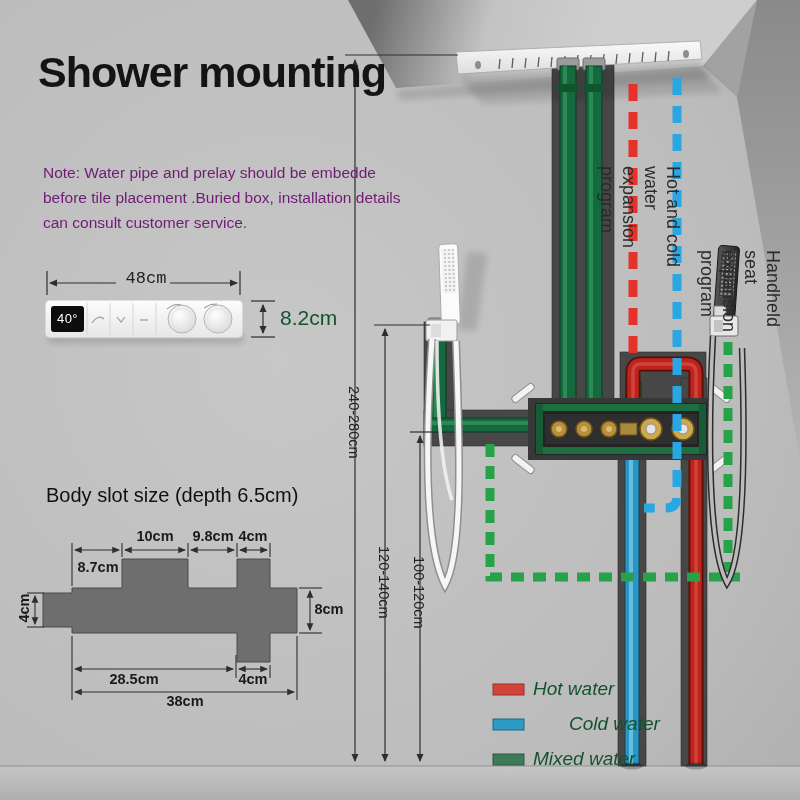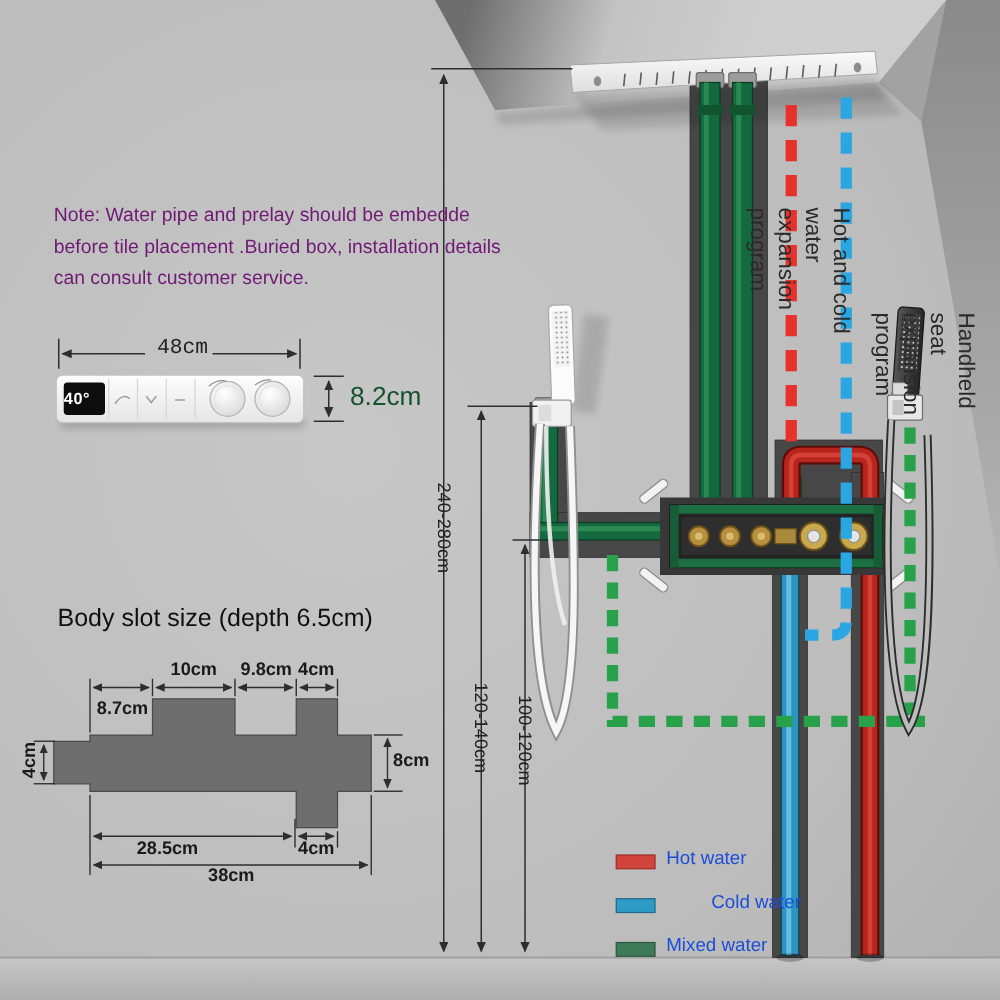--- a/index.html
+++ b/index.html
@@ -5,33 +5,33 @@
   html,body{margin:0;padding:0;}
   #stage{position:relative;width:800px;height:800px;overflow:hidden;
          background:#bcbcbc;font-family:"Liberation Sans",sans-serif;}
   #bg{position:absolute;left:0;top:0;}
   .lbl{position:absolute;color:#1a1a1a;}
   .title{left:38px;font-size:43px;font-weight:700;letter-spacing:-1px;color:#141414;white-space:nowrap;}
   .t1{top:48px;} .t2{top:102px;}
   .note{left:43px;top:160px;font-size:15.5px;line-height:1.62;color:#701a75;white-space:pre-line;width:440px;}
   .l48{left:113px;top:269px;width:66px;text-align:center;font-size:17px;color:#222;font-family:Liberation Mono, monospace;}
   .l82{left:280px;top:306px;font-size:21px;color:#14532d;}
-  .l40{left:51px;top:311px;width:33px;text-align:left;font-size:13px;font-weight:700;color:#fff;letter-spacing:.5px;}
+  .l40{left:51px;top:311px;width:33px;text-align:center;font-size:13px;font-weight:400;color:#fff;letter-spacing:.5px;}
   .bst{left:46px;top:484px;font-size:20px;color:#101010;text-align:right;}
   .dimS{font-size:14.5px;font-weight:700;color:#1a1a1a;text-align:center;}
   .d87{left:73px;top:528px;width:50px;margin-top:31px;} .d10{left:130px;top:528px;width:50px;}
   .d98{left:188px;top:528px;width:50px;} .d4a{left:232px;top:528px;width:42px;}
   .d4L{left:7px;top:600px;width:34px;transform:rotate(-90deg);}
   .d8R{left:312px;top:601px;width:34px;}
   .d285{left:104px;top:671px;width:60px;} .d4b{left:235px;top:671px;width:36px;} .d38{left:160px;top:693px;width:50px;}
   .vdim{font-size:14.5px;color:#222;transform-origin:0 0;transform:rotate(90deg);white-space:nowrap;}
   .v240{left:362px;top:386px;} .v120{left:392px;top:546px;} .v100{left:427px;top:556px;}
   .prog{font-size:18px;line-height:22px;color:#2b2b2b;white-space:pre-line;transform-origin:0 0;transform:rotate(90deg);}
   .p1{left:684px;top:166px;} .p2{left:784px;top:250px;}
-  .leg{font-size:15px;color:#1d4ed8;}
+  .leg{font-size:19px;color:#14532d;font-style:italic;}
   .lg1{left:533px;top:678px;} .lg2{left:533px;top:713px;margin-left:36px;} .lg3{left:533px;top:748px;}
 </style>
 </head>
 <body>
 
 <div id="stage">
 
 <svg id="bg" width="800" height="800" viewBox="0 0 800 800">
   <defs>
     <radialGradient id="wallGrad" cx="35%" cy="45%" r="85%">
@@ -297,20 +297,21 @@
     </g>
   </g>
 
   <g>
     <rect x="493" y="684" width="31" height="11" fill="#d0443c" stroke="#9c2f28"></rect>
     <rect x="493" y="719" width="31" height="11" fill="#2d9bc6" stroke="#1c6a8c"></rect>
     <rect x="493" y="754" width="31" height="11" fill="#3f7a58" stroke="#2a5840"></rect>
   </g>
 </svg>
 
+  <div class="lbl title t1">Shower mounting</div>
   <div class="lbl note">Note: Water pipe and prelay should be embedde
 before tile placement .Buried box, installation details
 can consult customer service.</div>
 
   <div class="lbl l48">48cm</div>
   <div class="lbl l82">8.2cm</div>
   <div class="lbl l40">40°</div>
 
   <div class="lbl bst">Body slot size (depth 6.5cm)</div>
   <div class="lbl dimS d87">8.7cm</div>

